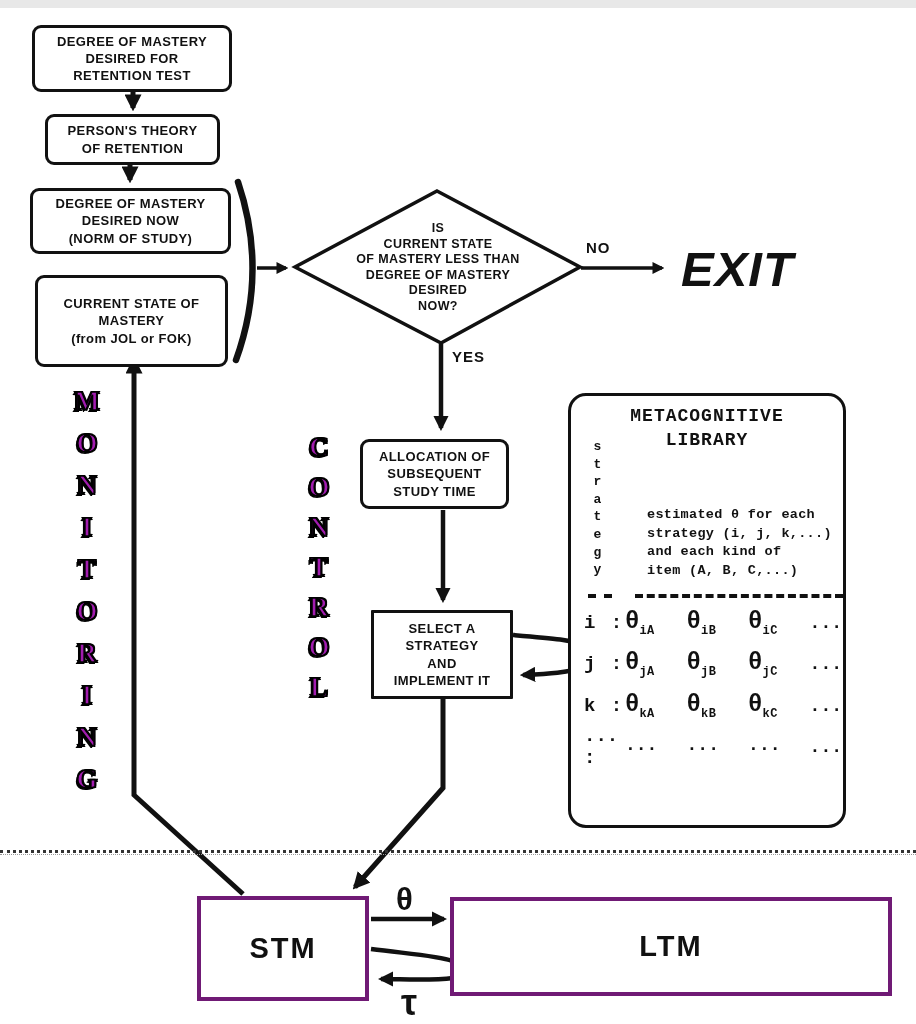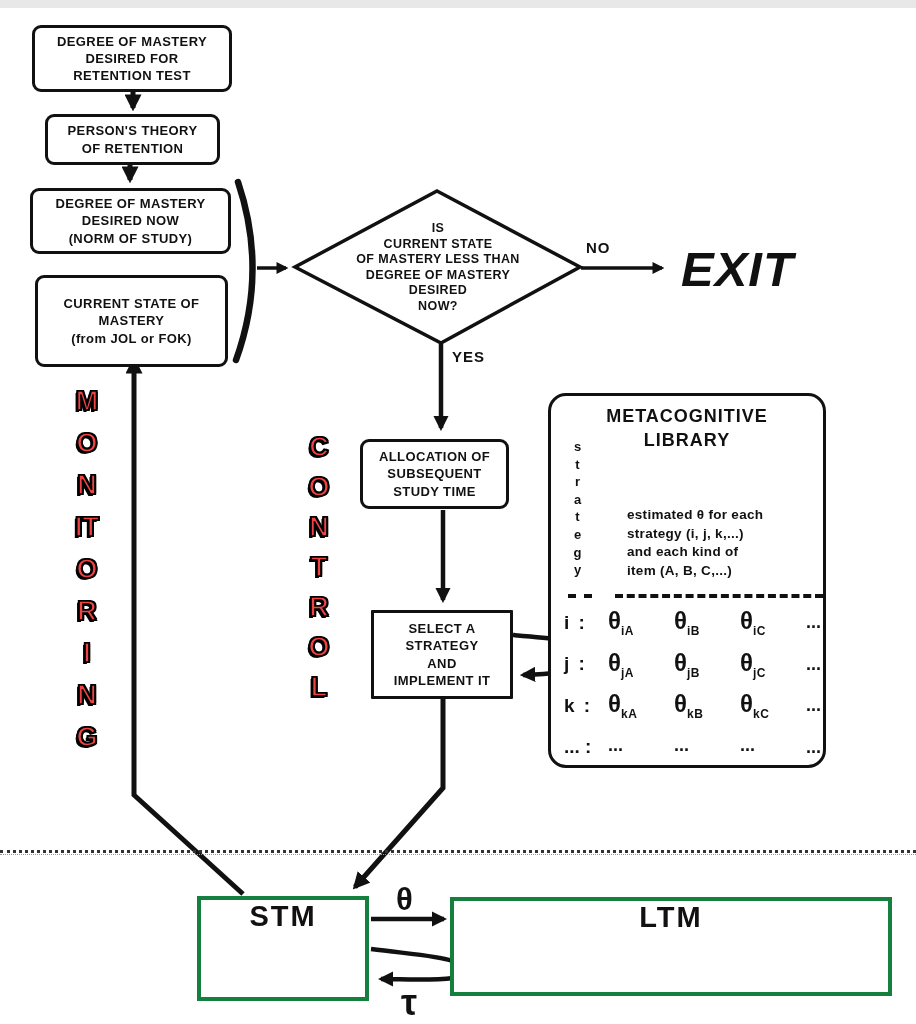--- a/index.html
+++ b/index.html
@@ -11,40 +11,41 @@
   .lines-svg{position:absolute;left:0;top:0;z-index:1;}
   .node{
     position:absolute;z-index:2;background:#fff;border:3px solid #111;
     border-radius:9px;display:flex;flex-direction:column;justify-content:center;
     align-items:center;text-align:center;font-weight:bold;font-size:13px;
     line-height:1.32;letter-spacing:.4px;padding:2px;
     box-sizing:border-box;
   }
   .node .ln{white-space:nowrap;}
   .memory-box{
-    position:absolute;z-index:2;background:#fff;border:4px solid #15803d;
-    display:flex;align-items:flex-start;justify-content:center;font-weight:bold;
+    position:absolute;z-index:2;background:#fff;border:4px solid #701a75;
+    display:flex;align-items:center;justify-content:center;font-weight:bold;
     font-size:29px;letter-spacing:2px;box-sizing:border-box;
   }
   .diamond-text{
     position:absolute;z-index:3;width:280px;text-align:center;font-weight:bold;
     font-size:12.5px;line-height:15.5px;letter-spacing:.4px;
   }
   .small-label{position:absolute;z-index:3;font-weight:bold;font-size:15px;letter-spacing:1px;}
   .exit-label{
     position:absolute;z-index:3;font-weight:bold;font-style:italic;font-size:49px;
     letter-spacing:1px;
   }
   .greek-label{position:absolute;z-index:3;font-size:31px;font-weight:bold;}
   .outline-word{
     position:absolute;z-index:2;font-weight:bold;font-size:27px;line-height:42px;
-    width:26px;text-align:center;word-break:break-all;color:#ef4444;
+    width:26px;text-align:center;word-break:break-all;color:#a21caf;
     -webkit-text-stroke:1.6px #000;
     text-shadow:-2px 2px 0 #000, 1.2px 1.2px 0 #000, -1.2px -1.2px 0 #000,
                 1.2px -1.2px 0 #000, -1.2px 1.2px 0 #000;
+    font-family:Liberation Serif, serif;
   }
   .library{
     position:absolute;z-index:2;background:#fff;border:3.5px solid #111;
     border-radius:18px;box-sizing:border-box;
   }
   .library-title{
     position:absolute;left:0;right:0;top:8px;text-align:center;font-weight:bold;
     font-size:18px;line-height:24px;letter-spacing:1px;
   }
   .vertical-strategy{
@@ -154,21 +155,21 @@
   <div class="node" style="left:371px;top:602px;width:142px;height:89px;border-radius:1px;">
     <div class="ln">SELECT A</div>
     <div class="ln">STRATEGY</div>
     <div class="ln">AND</div>
     <div class="ln">IMPLEMENT IT</div>
   </div>
 
   <div class="outline-word" style="left:74px;top:372px;">MONITORING</div>
   <div class="outline-word" style="left:306px;top:419px;line-height:40px;">CONTROL</div>
 
-  <div class="library" style="left:548px;top:385px;width:278px;height:375px;">
+  <div class="library" style="left:568px;top:385px;width:278px;height:435px;font-family:Liberation Mono, monospace;">
     <div class="library-title">
       <div>METACOGNITIVE</div>
       <div>LIBRARY</div>
     </div>
     <div class="vertical-strategy">strategy</div>
     <div class="library-desc">
       <div>estimated θ for each</div>
       <div>strategy  (i,  j,  k,...)</div>
       <div>and each kind of</div>
       <div>item  (A,  B,  C,...)</div>

